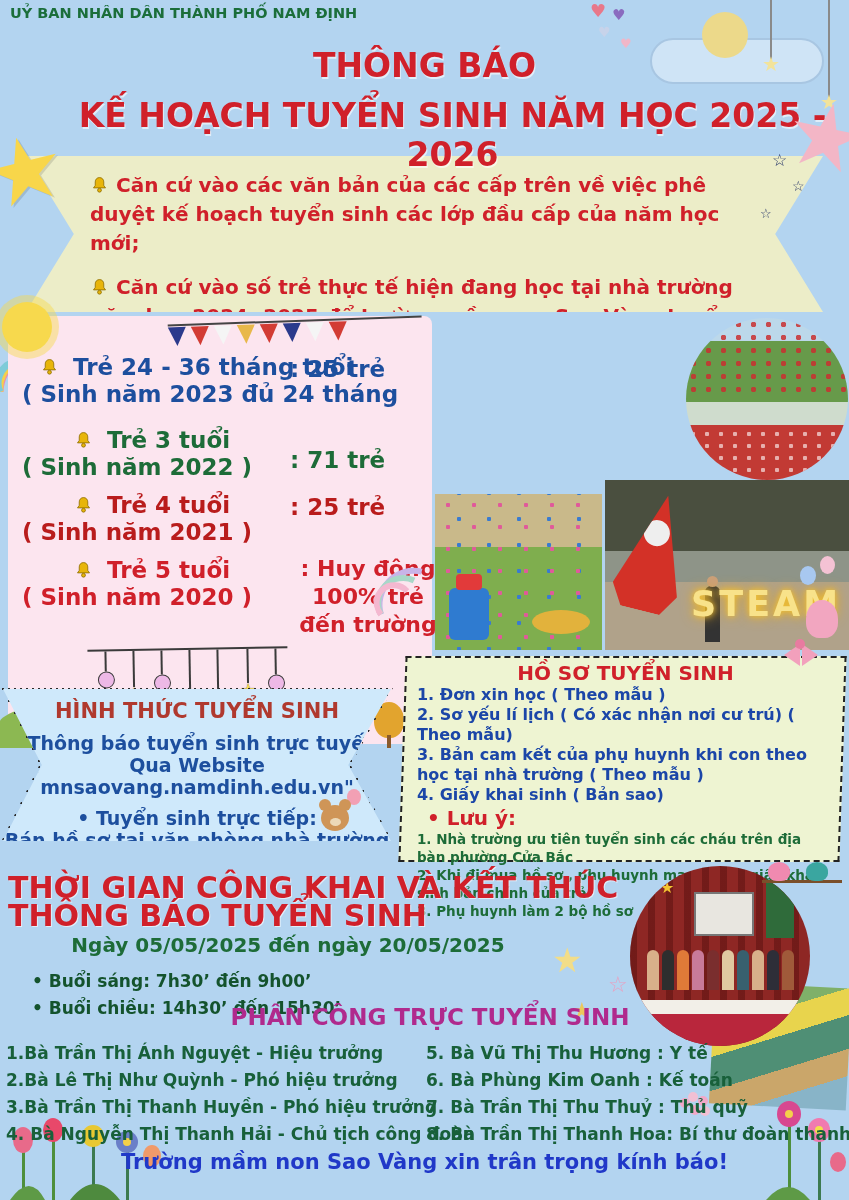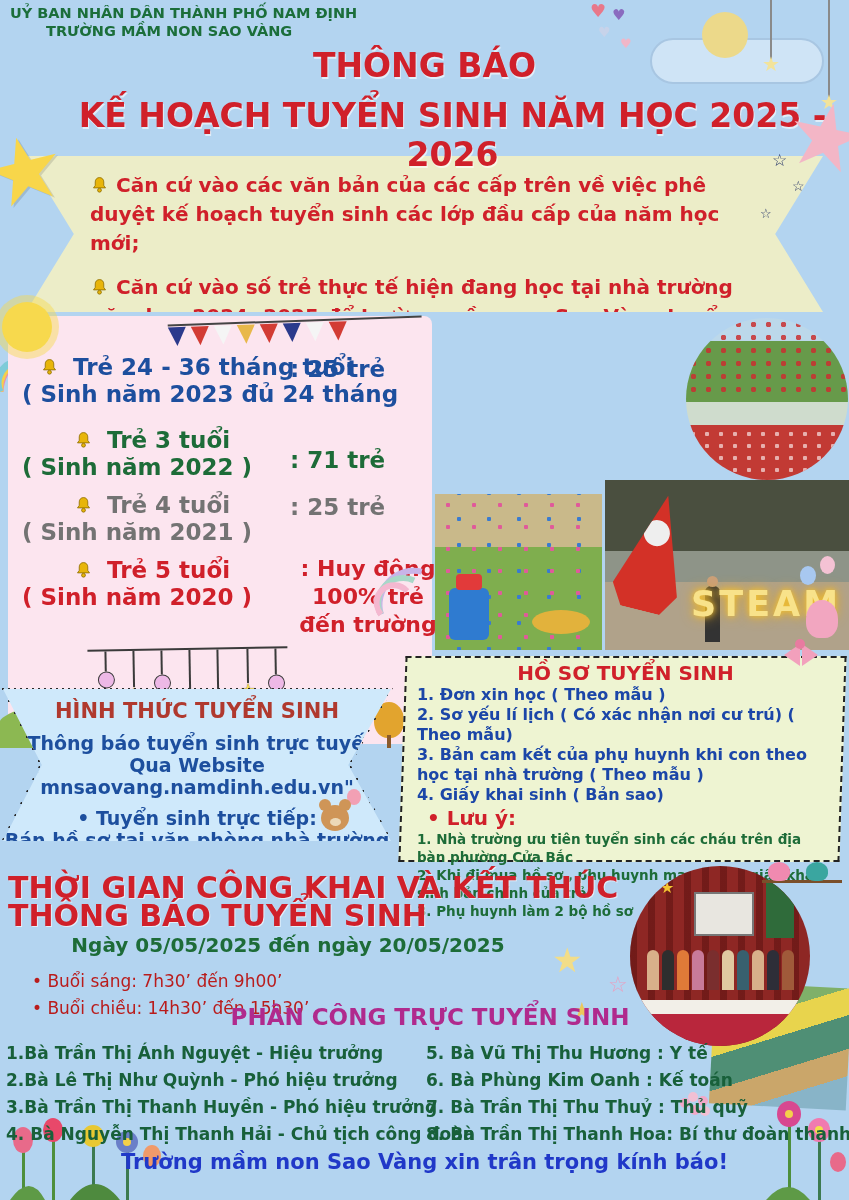--- a/index.html
+++ b/index.html
@@ -35,21 +35,21 @@
   .bunting i{width:0;height:0;border-left:9px solid transparent;border-right:9px solid transparent;
              border-top:19px solid #ccc;}
   .age-content{position:absolute;inset:0;padding:38px 10px 0 14px;}
   .age-row{position:relative;margin-bottom:12px;}
   .age-label{font-size:23px;font-weight:800;display:flex;align-items:center;gap:7px;padding-left:18px;}
   .r2 .age-label,.r3 .age-label,.r4 .age-label{padding-left:52px;}
   .age-sub{font-size:23px;font-weight:800;margin-top:1px;}
   .age-count{position:absolute;left:268px;top:2px;width:156px;font-size:23px;font-weight:800;}
   .r2 .age-count{top:20px;}
   .r4 .age-count{top:-2px;text-align:center;line-height:28px;font-size:22px;}
-  .c-blue{color:#1d4f9e;} .c-green{color:#1d6c38;margin-top:20px;} .c-purple{color:#737373;} .c-red{color:#d0202a;}
+  .c-blue{color:#1d4f9e;} .c-green{color:#1d6c38;margin-top:20px;} .c-purple{color:#b91c1c;} .c-red{color:#d0202a;}
   .mound{position:absolute;bottom:-4px;left:-10px;width:132px;height:44px;background:#8cb852;
          border-radius:100% 100% 0 0;}
   .mound i{position:absolute;width:7px;height:7px;border-radius:50%;}
   .tree{position:absolute;bottom:-4px;width:30px;}
   .tree .crown{width:30px;height:36px;border-radius:50% 50% 45% 45%;}
   .tree .trunk{width:4px;height:13px;background:#8a5a2b;margin:-3px auto 0;}
 
   
   .garland{position:absolute;left:88px;top:648px;width:200px;height:70px;z-index:2;transform:rotate(-1deg);}
   .gline{position:absolute;top:0;left:0;right:0;height:2px;background:#3a3a3a;}
@@ -128,21 +128,21 @@
   .bow .bl{border-right:16px solid #f2a0bc;left:-16px;}
   .bow .br{border-left:16px solid #f2a0bc;left:2px;}
   .bow .bk{position:absolute;left:-5px;top:-5px;width:10px;height:10px;border-radius:50%;background:#e87ba0;}
 
   
   .schedule{position:absolute;left:8px;top:874px;width:660px;z-index:3;}
   .sch-title{color:#d0202a;font-weight:800;font-size:30px;line-height:28px;
              text-shadow:1px 1px 0 rgba(255,255,255,.6);}
   .sch-date{color:#1d6c38;font-weight:800;font-size:20px;width:560px;text-align:center;line-height:26px;margin-top:2px;}
   .sch-title2{margin-top:5px;}
-  .sch-bullet{color:#b91c1c;font-weight:400;font-size:17px;margin:13px 0 0 24px;}
+  .sch-bullet{color:#14532d;font-weight:700;font-size:17px;margin:13px 0 0 24px;}
   .sch-bullet + .sch-bullet{margin-top:7px;}
 
   
   .meeting{position:absolute;left:630px;top:866px;width:180px;height:180px;border-radius:50%;
            overflow:hidden;background:#8e2724;z-index:5;}
   .curtain{position:absolute;inset:0;background:repeating-linear-gradient(90deg,rgba(50,0,0,.3) 0 7px,transparent 7px 18px);}
   .gcurt{position:absolute;right:16px;top:0;width:28px;height:72px;background:#2f6b3a;}
   .mscreen{position:absolute;left:64px;top:26px;width:56px;height:40px;background:#e8e6e0;border:2px solid #777;}
   .mstar{position:absolute;left:30px;top:12px;color:#f4c430;font-size:16px;}
   .crowd{position:absolute;left:6px;top:80px;right:6px;height:44px;display:flex;gap:3px;justify-content:center;align-items:flex-end;}
@@ -186,21 +186,20 @@
   .flowersL{position:absolute;left:0;top:1112px;z-index:2;}
   .flowersR{position:absolute;left:758px;top:1082px;z-index:2;}
 </style>
 </head>
 <body>
 
 <div class="poster">
 
   <div class="header">
     <div class="l1">UỶ BAN NHÂN DÂN THÀNH PHỐ NAM ĐỊNH</div>
-    <div class="l2">TRƯỜNG MẦM NON SAO VÀNG</div>
   </div>
 
   <div class="hearts">
     <span style="left:0;top:0;color:#e8788a;font-size:18px;">♥</span>
     <span style="left:22px;top:6px;color:#8a6bbf;font-size:15px;">♥</span>
     <span style="left:8px;top:24px;color:#c7d3ea;font-size:14px;">♥</span>
     <span style="left:30px;top:36px;color:#f0b6c8;font-size:13px;">♥</span>
   </div>
   <div class="cloud-sun">
     <div class="cloud"></div>

